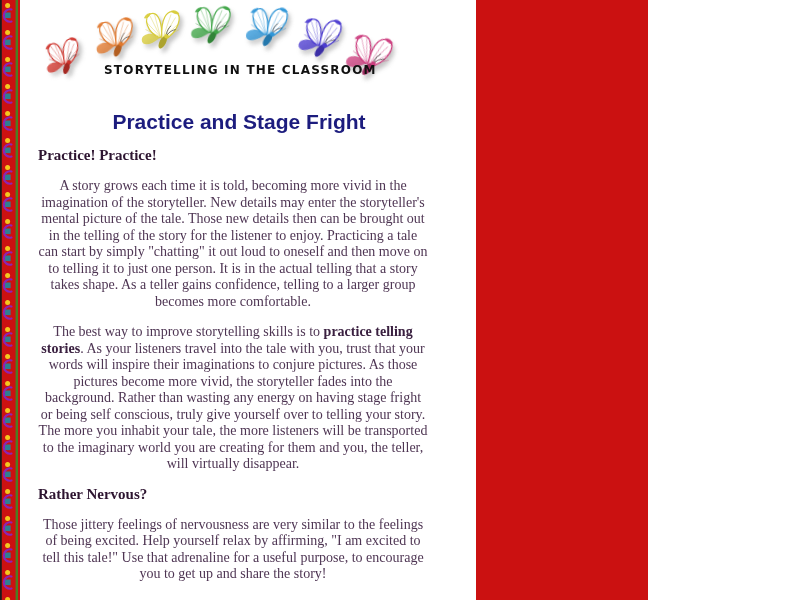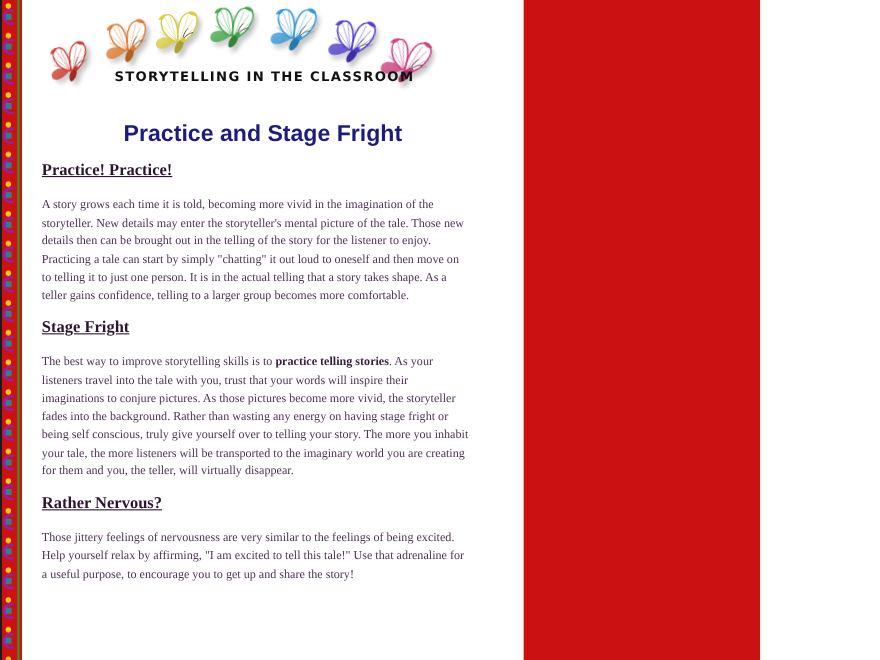--- a/index.html
+++ b/index.html
@@ -1,17 +1,17 @@
 <!DOCTYPE html>
 <html><head>
 <meta charset="utf-8">
 <style>
   html,body{margin:0;padding:0;background:#ffffff;}
-  .page{position:relative;width:648px;height:600px;overflow:hidden;background:#ef4444;
-        font-family:"Liberation Serif", serif;padding-left:43px;}
+  .page{position:relative;width:648px;height:600px;overflow:hidden;background:#eab308;
+        font-family:"Liberation Serif", serif;}
   
   .left-strip{position:absolute;left:0;top:0;width:20px;height:600px;}
   .red-panel{position:absolute;left:476px;top:0;width:324px;height:600px;background:#cb1111;}
   .right-strip{position:absolute;left:786px;top:0;width:14px;height:600px;}
   .strip-svg{display:block;}
   
   .content{position:absolute;left:20px;top:0;width:456px;height:600px;background:#ffffff;}
   .main{margin-left:18px;width:402px;}
   
   .banner{position:relative;height:100px;width:456px;}
@@ -22,22 +22,22 @@
   .bf:nth-of-type(4){left:168px;top:2px;width:48px;height:48px;transform:rotate(4deg);}
   .bf:nth-of-type(5){left:223px;top:3px;width:50px;height:50px;transform:rotate(6deg);}
   .bf:nth-of-type(6){left:276px;top:14px;width:50px;height:50px;transform:rotate(10deg);}
   .bf:nth-of-type(7){left:324px;top:31px;width:52px;height:52px;transform:rotate(15deg);}
   .banner-title{position:absolute;left:84px;top:63px;width:260px;
     font-family:"DejaVu Sans", sans-serif;font-weight:bold;font-size:12px;
     letter-spacing:1.2px;color:#111111;white-space:nowrap;}
   
   .page-title{margin:10px 0 0 0;text-align:center;
     font-family:"Liberation Sans", sans-serif;font-weight:bold;font-size:21px;color:#1c1c7e;}
-  .sec-head{margin:13px 0 0 0;font-size:15px;font-weight:bold;color:#2d1430;text-decoration:underline;}
-  .para{margin:14px 12px 0 0;font-size:11px;line-height:16.5px;color:#4e3553;text-align:left;}
+  .sec-head{margin:13px 0 0 0;font-size:15px;font-weight:bold;color:#2d1430;}
+  .para{margin:14px 12px 0 0;font-size:14px;line-height:16.5px;color:#4e3553;text-align:center;}
   .para b{color:#3a2040;}
 </style>
 </head>
 <body>
 
 <div class="page">
 
   <svg width="0" height="0" style="position:absolute" aria-hidden="true">
     <defs>
       <symbol id="bf-sym" viewBox="0 0 64 64">
@@ -117,21 +117,20 @@
     </div>
 
     <div class="main">
       <h1 class="page-title">Practice and Stage Fright</h1>
 
       <h3 class="sec-head">Practice! Practice!</h3>
       <p class="para">
         <span>A story grows each time it is told, becoming more vivid in the imagination of the storyteller. New details may enter the storyteller's mental picture of the tale. Those new details then can be brought out in the telling of the story for the listener to enjoy. Practicing a tale can start by simply "chatting" it out loud to oneself and then move on to telling it to just one person. It is in the actual telling that a story takes shape. As a teller gains confidence, telling to a larger group becomes more comfortable.</span>
       </p>
 
-      <h3 class="sec-head">Stage Fright</h3>
       <p class="para">
         <span>The best way to improve storytelling skills is to </span><b>practice telling stories</b><span>. As your listeners travel into the tale with you, trust that your words will inspire their imaginations to conjure pictures. As those pictures become more vivid, the storyteller fades into the background. Rather than wasting any energy on having stage fright or being self conscious, truly give yourself over to telling your story. The more you inhabit your tale, the more listeners will be transported to the imaginary world you are creating for them and you, the teller, will virtually disappear.</span>
       </p>
 
       <h3 class="sec-head">Rather Nervous?</h3>
       <p class="para">
         <span>Those jittery feelings of nervousness are very similar to the feelings of being excited. Help yourself relax by affirming, "I am excited to tell this tale!" Use that adrenaline for a useful purpose, to encourage you to get up and share the story!</span>
       </p>
 
     </div>

